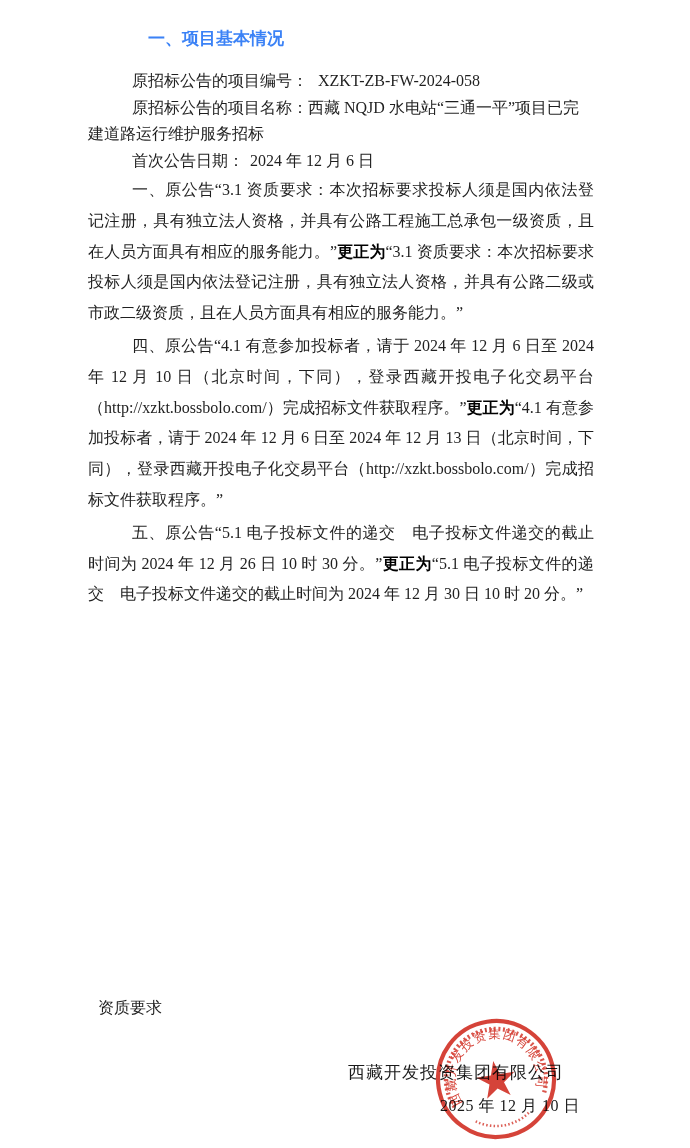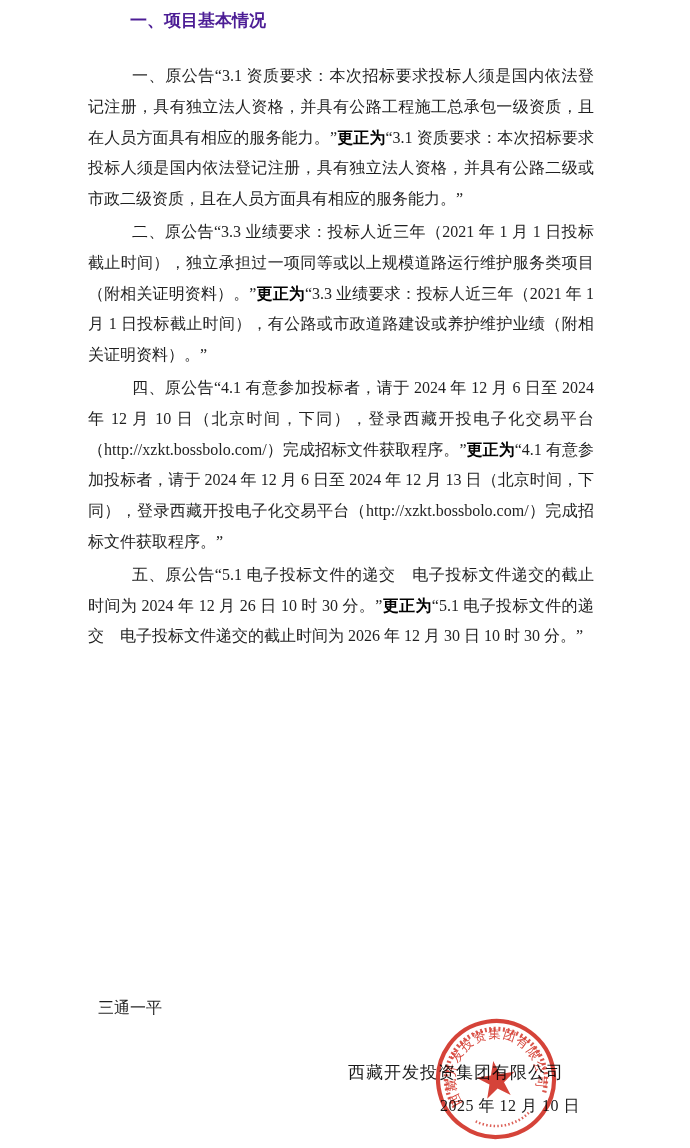--- a/index.html
+++ b/index.html
@@ -3,31 +3,31 @@
 <meta charset="utf-8">
 <style>
   html,body { margin:0; padding:0; background:#ffffff; }
   .page {
     position:relative; width:690px; height:1148px; background:#ffffff;
     font-family:"Liberation Serif","DejaVu Serif",serif;
     color:#1f1f1f; overflow:hidden;
   }
   .content { padding:10px 96px 0 88px; }
   .h {
-    margin:0; padding-left:42px;
+    margin:18px; padding-left:42px;
     font-family:"Liberation Sans","DejaVu Sans",sans-serif;
-    font-weight:700; font-size:17px; color:#4c1d95; line-height:22px;
+    font-weight:700; font-size:17px; color:#3b82f6; line-height:22px;
   }
   .h2gap { margin-top:13px; }
   .info { margin-top:15px; font-size:16px; line-height:26.5px; }
   .iline { text-indent:44px; }
   .gap { margin-left:10px; }
   .gap-sm { margin-left:6px; }
   .paras {
-    margin-top:29px; font-size:16px; line-height:30.8px;
+    margin-top:1px; font-size:16px; line-height:30.8px;
     text-align:justify; text-justify:inter-ideograph;font-family:Liberation Serif, serif;
   }
   .para { margin:0 0 2px 0; text-indent:44px; }
   .rev { font-weight:700; color:#000; }
   .closing { position:absolute; left:98px; top:998px; font-size:16px; }
   .company {
     position:absolute; left:348px; top:1061px;
     font-size:17px; letter-spacing:1px; color:#1a1a1a; white-space:nowrap;
   }
   .sigdate {
@@ -43,31 +43,41 @@
   }
 </style>
 </head>
 <body>
 
 <div class="page">
   <div class="content">
 
     <h2 class="h">一、项目基本情况</h2>
 
+    <div class="info">
+      <div class="iline">
+        <span>原招标公告的项目编号：</span><span class="gap">XZKT-ZB-FW-2024-058</span>
+      </div>
+      <div class="iline">
+        <span>原招标公告的项目名称：</span><span>西藏 NQJD 水电站“三通一平”项目已完建道路运行维护服务招标</span>
+      </div>
+      <div class="iline">
+        <span>首次公告日期：</span><span class="gap-sm">2024 年 12 月 6 日</span>
+      </div>
+    </div>
 
 
     <div class="paras">
       <p class="para"><span>一、原公告“3.1 资质要求：本次招标要求投标人须是国内依法登记注册，具有独立法人资格，并具有公路工程施工总承包一级资质，且在人员方面具有相应的服务能力。”</span><b class="rev">更正为</b><span>“3.1 资质要求：本次招标要求投标人须是国内依法登记注册，具有独立法人资格，并具有公路二级或市政二级资质，且在人员方面具有相应的服务能力。”</span></p>
-      <p class="para"><span>二、原公告“3.3 业绩要求：投标人近三年（2021 年 1 月 1 日投标截止时间），独立承担过一项同等或以上规模道路运行维护服务类项目（附相关证明资料）。”</span><b class="rev">更正为</b><span>“3.3 业绩要求：投标人近三年（2021 年 1 月 1 日投标截止时间），有公路或市政道路建设或养护维护业绩（附相关证明资料）。”</span></p>
       <p class="para"><span>四、原公告“4.1 有意参加投标者，请于 2024 年 12 月 6 日至 2024 年 12 月 10 日（北京时间，下同），登录西藏开投电子化交易平台（http://xzkt.bossbolo.com/）完成招标文件获取程序。”</span><b class="rev">更正为</b><span>“4.1 有意参加投标者，请于 2024 年 12 月 6 日至 2024 年 12 月 13 日（北京时间，下同），登录西藏开投电子化交易平台（http://xzkt.bossbolo.com/）完成招标文件获取程序。”</span></p>
-      <p class="para"><span>五、原公告“5.1 电子投标文件的递交　电子投标文件递交的截止时间为 2024 年 12 月 26 日 10 时 30 分。”</span><b class="rev">更正为</b><span>“5.1 电子投标文件的递交　电子投标文件递交的截止时间为 2026 年 12 月 30 日 10 时 30 分。”</span></p>
+      <p class="para"><span>五、原公告“5.1 电子投标文件的递交　电子投标文件递交的截止时间为 2024 年 12 月 26 日 10 时 30 分。”</span><b class="rev">更正为</b><span>“5.1 电子投标文件的递交　电子投标文件递交的截止时间为 2024 年 12 月 30 日 10 时 20 分。”</span></p>
     </div>
   </div>
 
-  <div class="closing">三通一平</div>
+  <div class="closing">资质要求</div>
 
   <div class="company">西藏开发投资集团有限公司</div>
   <div class="sigdate">2025 年 12 月 10 日</div>
 
   <svg class="seal" width="132" height="132" viewBox="0 0 132 132">
     <g transform="rotate(-9 66 66)">
       <circle cx="66" cy="66" r="58" fill="none" stroke="#d0291d" stroke-width="4.2"></circle>
       <path d="M 20.7 87.1 A 50 50 0 1 1 111.3 87.1" fill="none" stroke="#d0291d" stroke-width="4.4" stroke-dasharray="2 2.6" opacity="0.9"></path>
       <path id="sealring" d="M 30.5 86.5 A 41 41 0 1 1 101.5 86.5" fill="none"></path>
       <text font-size="12.5" letter-spacing="1.2" fill="#d0291d">

